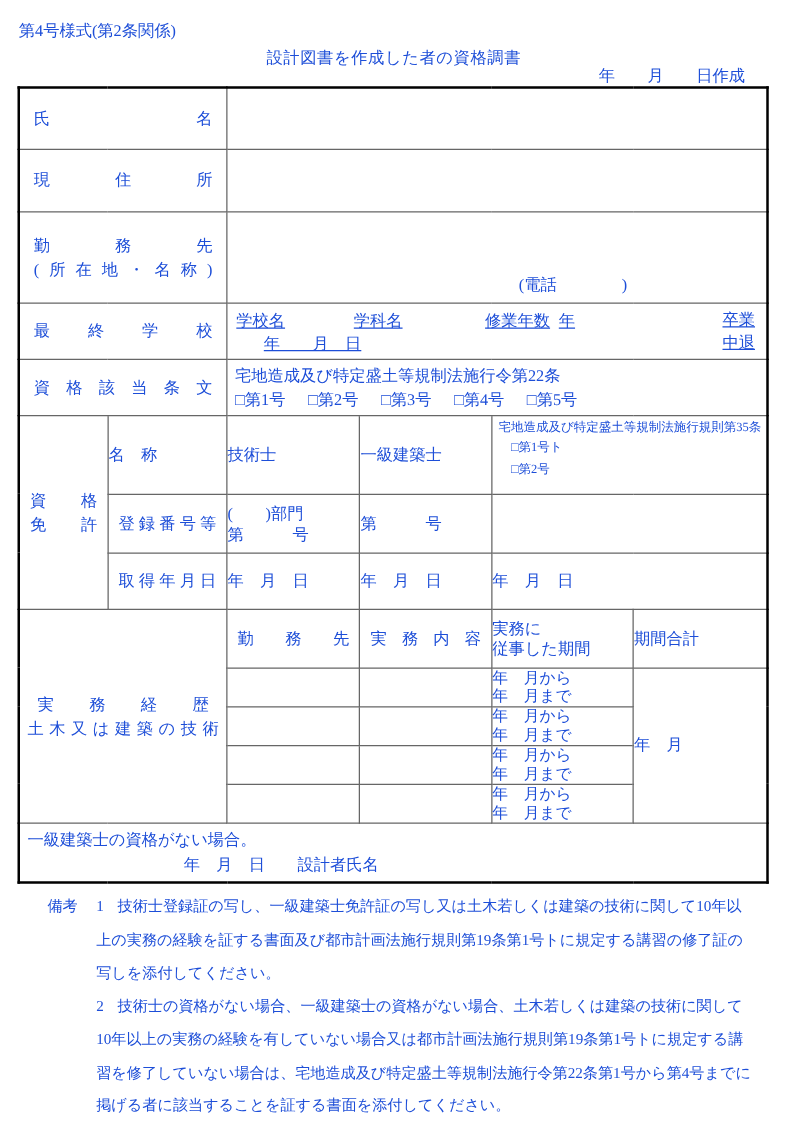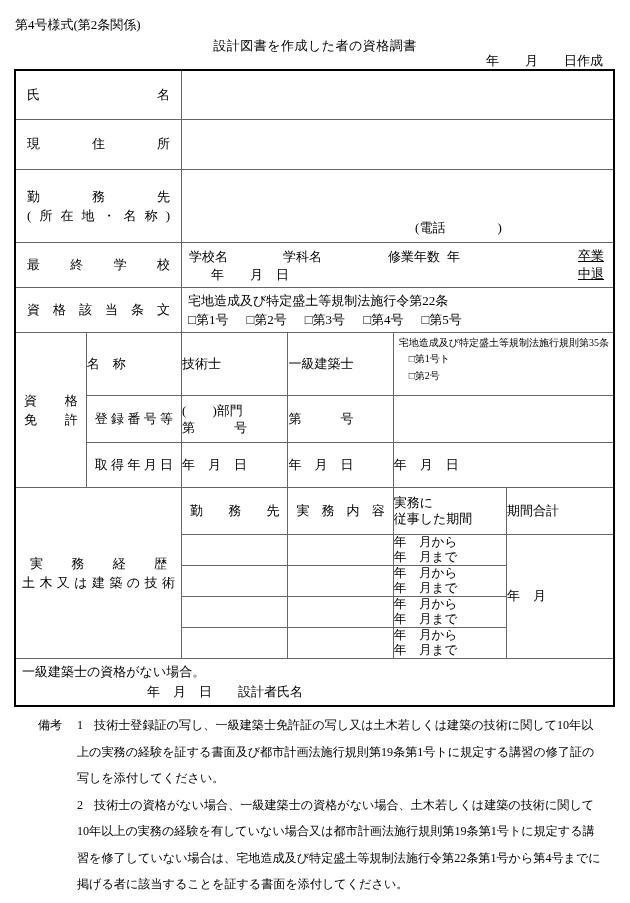--- a/index.html
+++ b/index.html
@@ -1,42 +1,42 @@
 <!DOCTYPE html>
 <html><head>
 <meta charset="utf-8">
 <style>
   html,body{margin:0;padding:0;background:#fff;}
   .page{
     position:relative;width:630px;height:903px;background:#ffffff;
     font-family:"Liberation Serif","DejaVu Serif",serif;
-    color:#000000;font-size:13px;overflow:hidden;
+    color:#1d4ed8;font-size:13px;overflow:hidden;
   }
   .form-number{position:absolute;left:15px;top:16px;}
   .form-title{position:absolute;left:0;right:0;top:37px;text-align:center;letter-spacing:.5px;}
-  .created-date{position:absolute;right:27px;top:52px;font-family:Liberation Mono, monospace;}
+  .created-date{position:absolute;right:34px;top:52px;font-family:Liberation Mono, monospace;}
 
   table.form-table{
     position:absolute;left:14px;top:69px;width:601px;
     border-collapse:collapse;table-layout:fixed;
     border:2px solid #000;
   }
   td{border:1px solid #666;padding:0;vertical-align:middle;font-size:13px;position:relative;}
   td.lt{border-top-color:#a3a3a3;}
   .spread{display:flex;justify-content:space-between;}
   .lblpad{padding:0 11px;}
   .lblpad2{padding:0 8px;}
   .center{text-align:left;margin-left:17px;}
   .top{vertical-align:top;}
 
   .two-line{line-height:19px;}
   .phone{position:absolute;left:233px;bottom:5px;}
 
   .school-cell{height:100%;}
-  .school-cell .abs{position:absolute;white-space:nowrap;}
+  .school-cell .abs{position:absolute;white-space:nowrap;text-decoration:underline;}
   .grad-block{position:absolute;right:9px;top:4px;line-height:18px;text-align:left;text-decoration:underline;}
 
   .article-cell{padding:4px 0 0 6px;line-height:18px;vertical-align:top;}
   .cbx-row{display:flex;gap:18px;margin-top:1px;}
 
   .rule35-cell{vertical-align:top;padding:2px 3px 0 5px;font-size:10px;line-height:16.5px;}
   .rule35-cbx{margin-left:10px;}
 
   .reg-cell{line-height:17px;}
 

